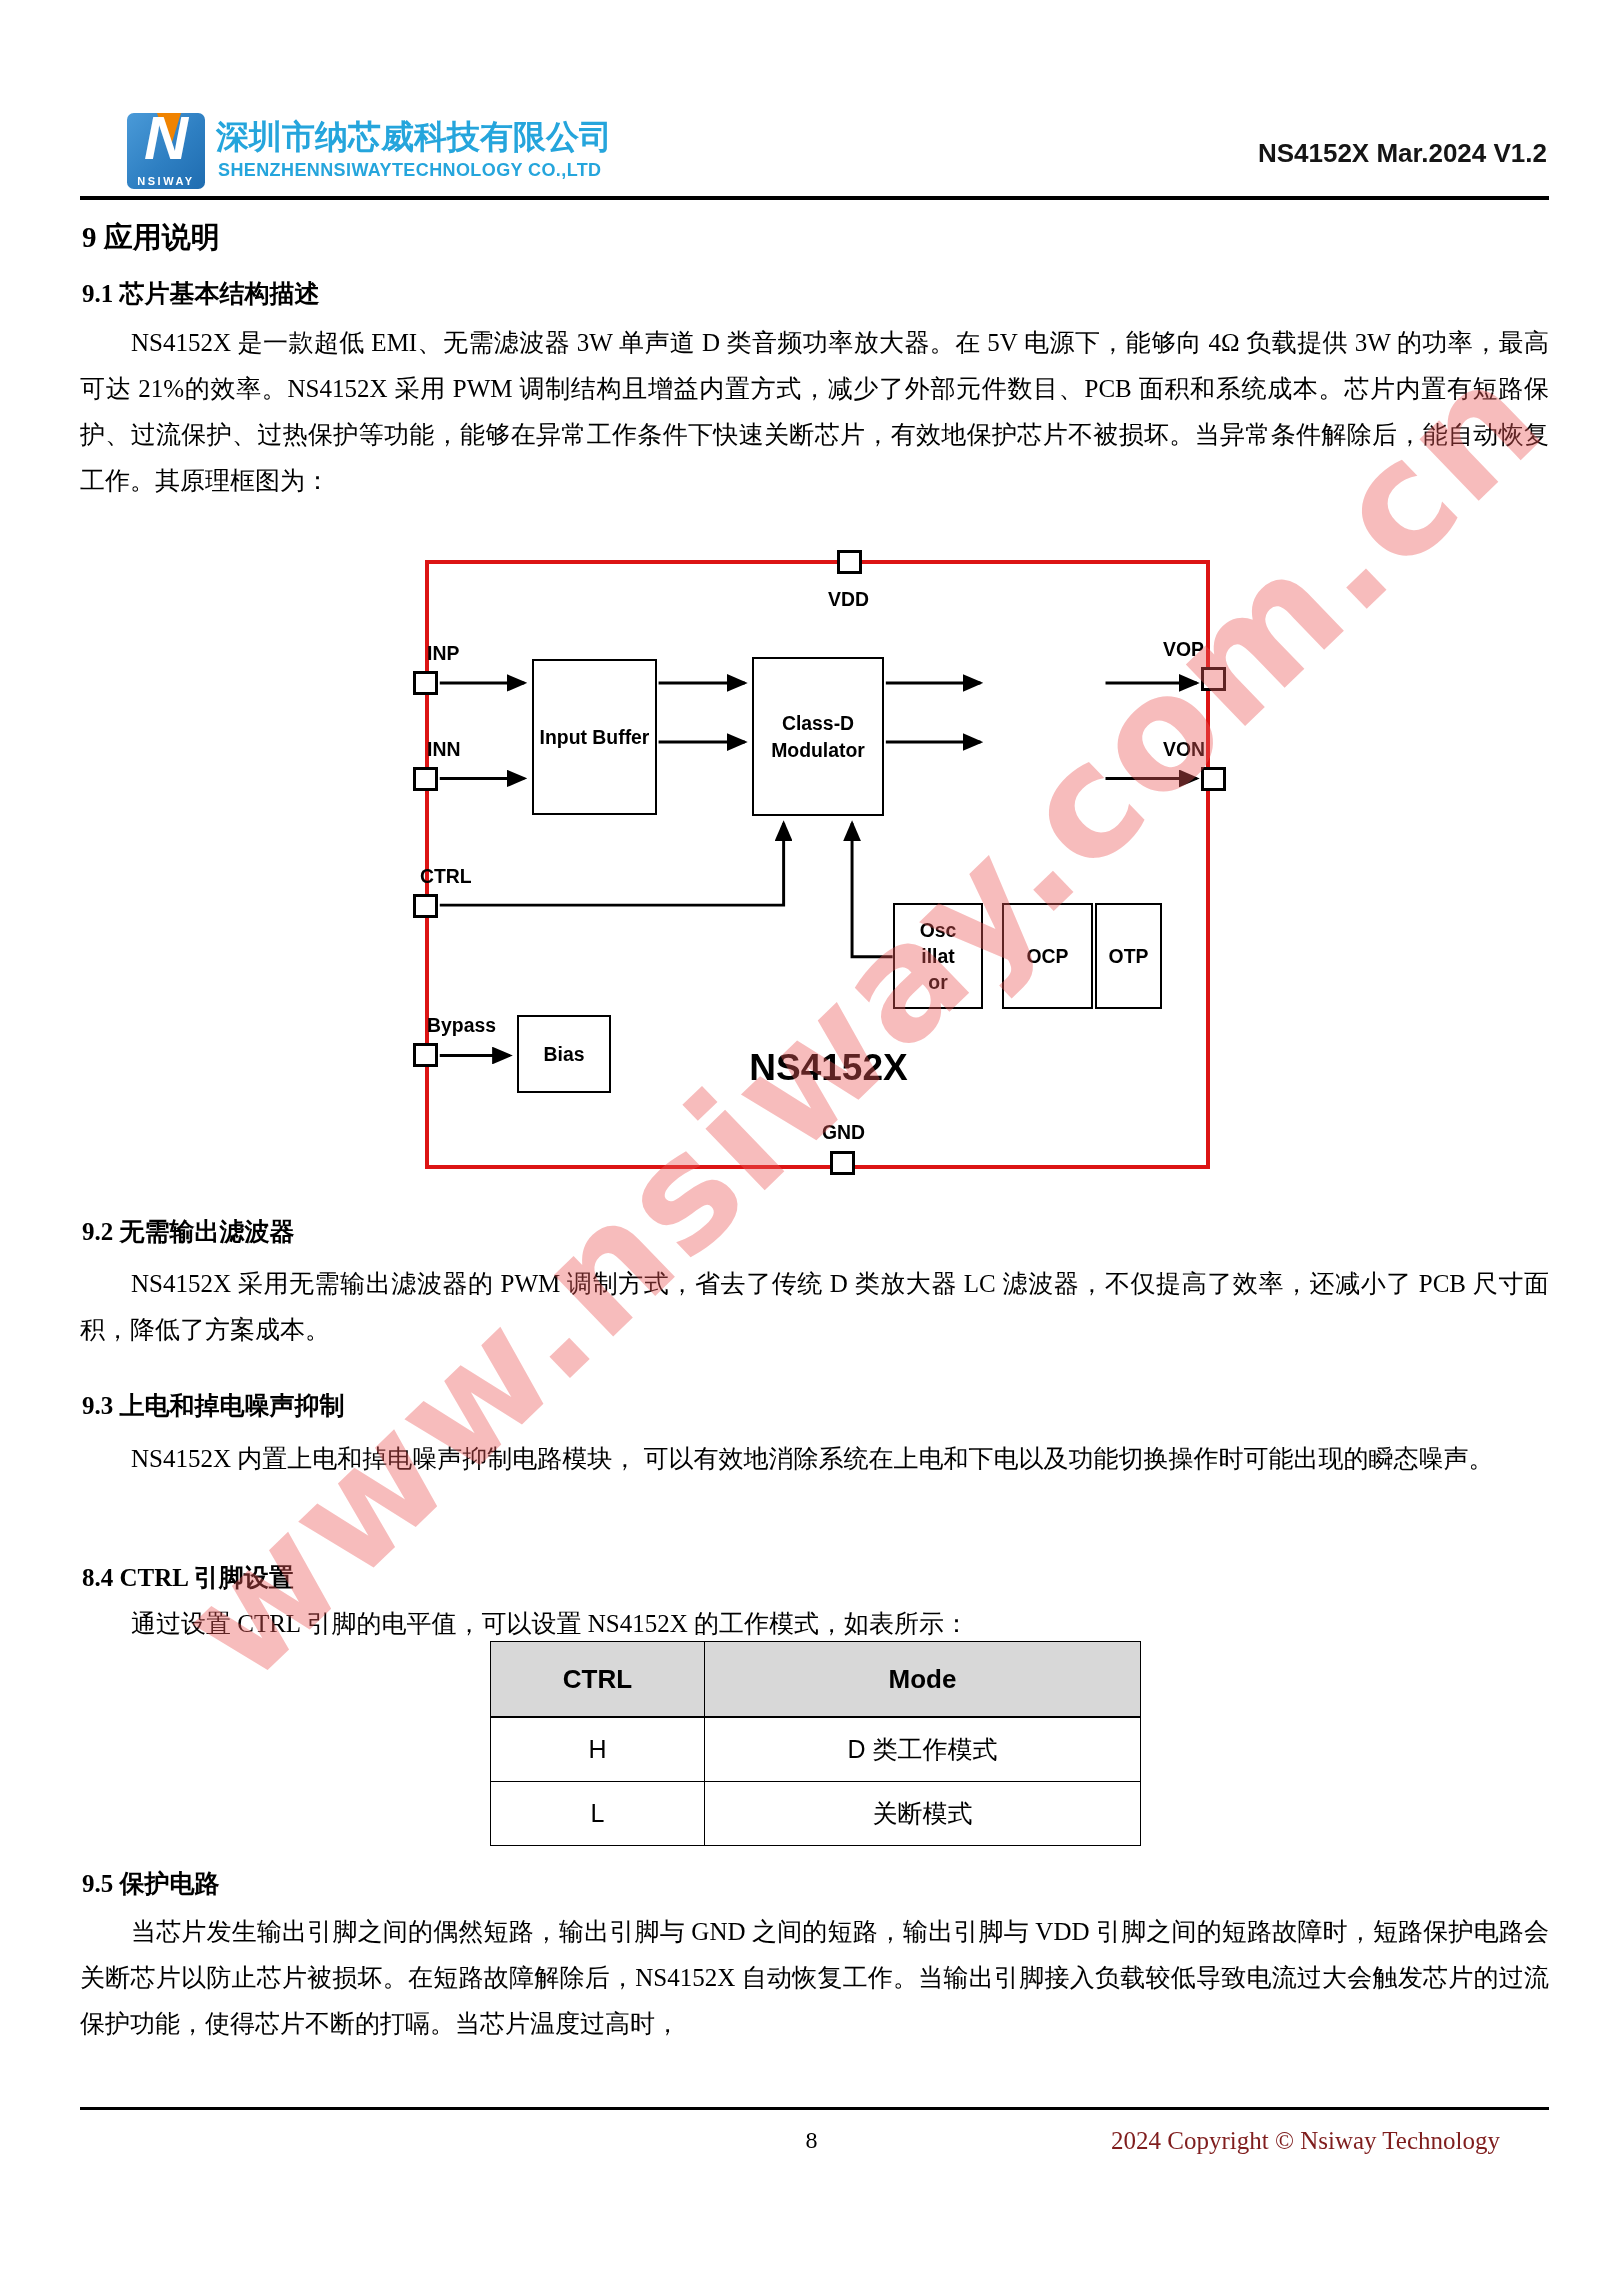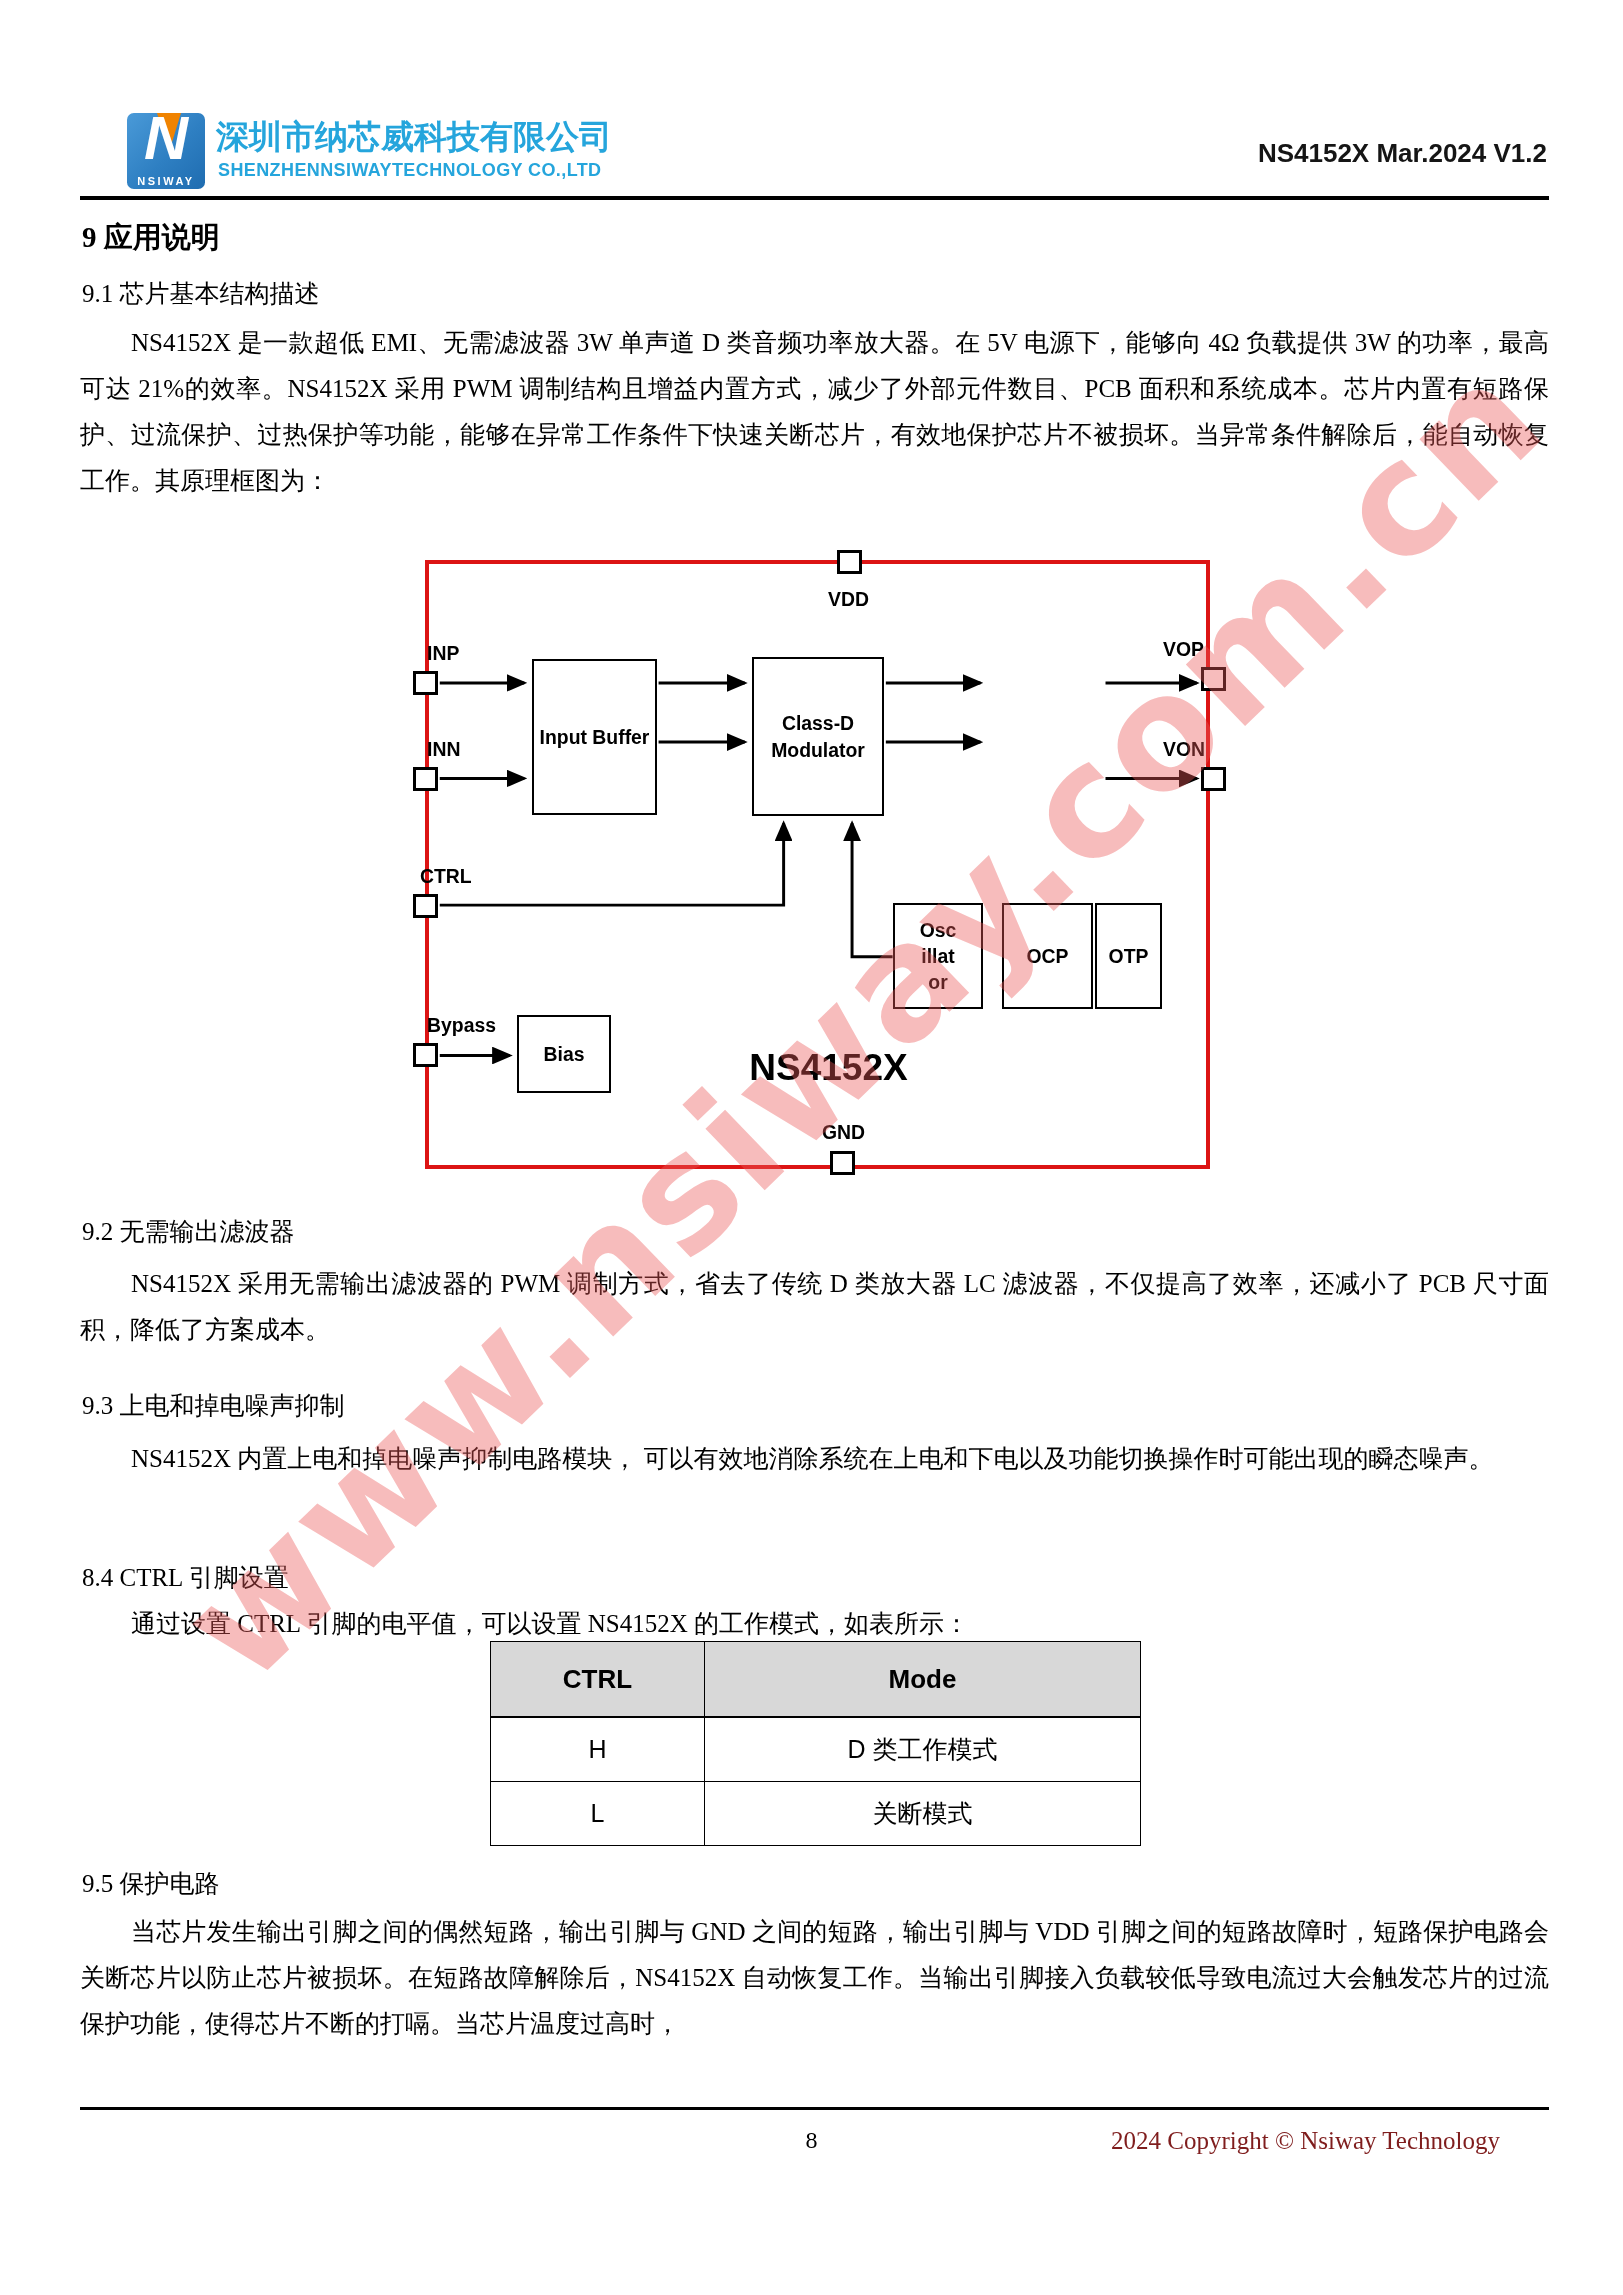--- a/index.html
+++ b/index.html
@@ -20,21 +20,21 @@
     font:italic 900 61px "Liberation Sans",sans-serif; color:#fff; }
   .logo-brand { position:absolute; left:0; bottom:1.7px; width:100%; text-align:center;
     font:700 11px "Liberation Sans",sans-serif; letter-spacing:2.5px; color:#fff;margin-top:48px; }
   .company-cn { left:216px; top:115px; font:700 33px "Liberation Sans",sans-serif; color:#25a5dc; }
   .company-en { left:218px; top:160px; font:700 18px "Liberation Sans",sans-serif; color:#25a5dc; letter-spacing:0.4px; }
   .doc-ref { right:76px; top:138px; font:700 26px "Liberation Sans",sans-serif; color:#151515; }
   .header-rule { left:80px; top:196px; width:1469px; height:4.2px; background:#000; }
 
   
   .h1 { left:82px; font-weight:700; font-size:29px; }
-  .h2 { left:82px; font-weight:400; font-size:25px; }
+  .h2 { left:82px; font-weight:700; font-size:25px; }
   .para { left:80px; width:1469px; font-size:25px; line-height:46px;
     text-align:justify; text-indent:51px; }
 
   
   .diagram { left:0; top:541px; width:1623px; height:659px; }
   .red-box { position:absolute; left:425px; top:18.6px; width:785px; height:609px;
     border:4.2px solid #dc1414; box-sizing:border-box; }
   .wires { position:absolute; left:0; top:0; }
   .blk { position:absolute; background:#fff; border:2.5px solid #000; box-sizing:border-box;
     display:flex; align-items:center; justify-content:center; text-align:center;

